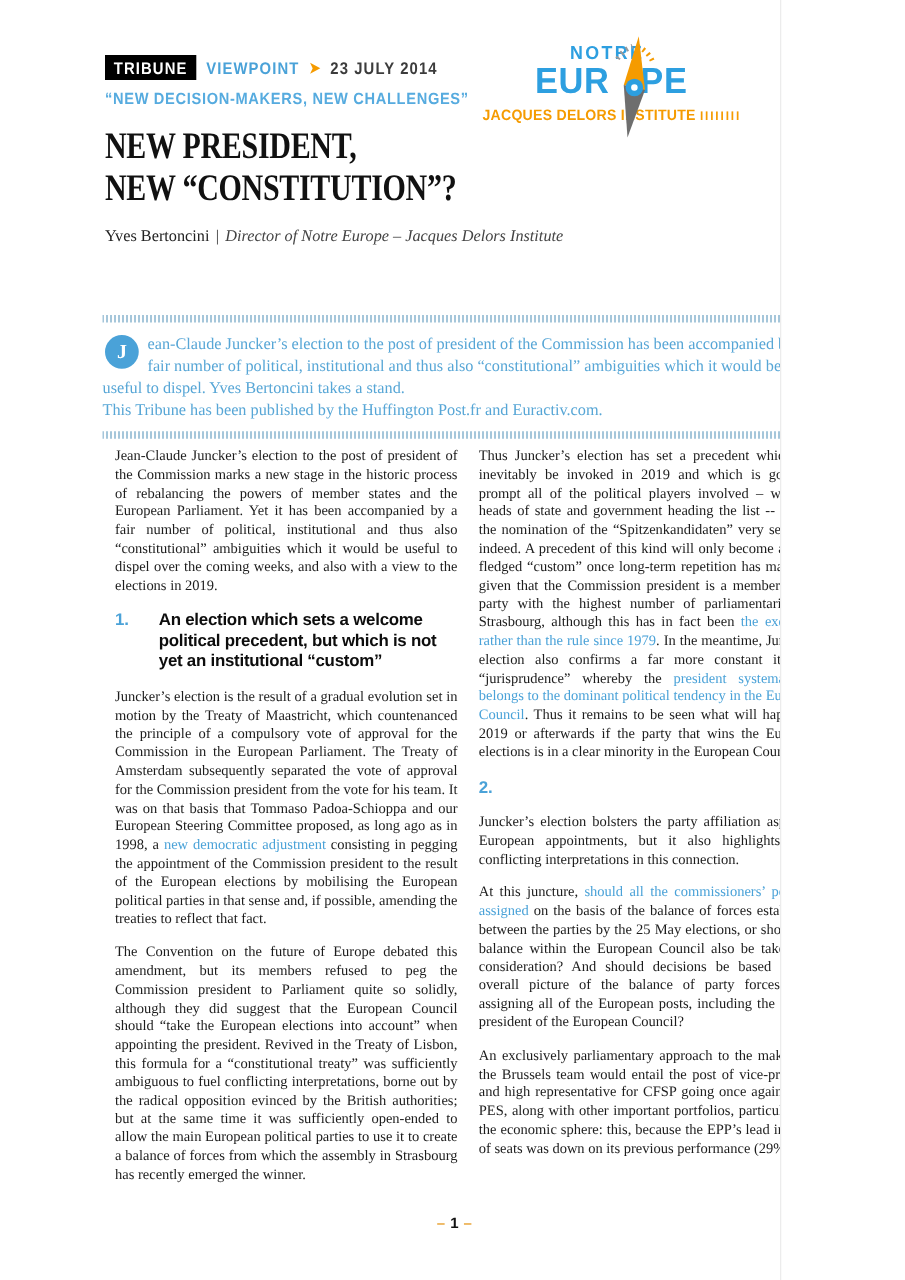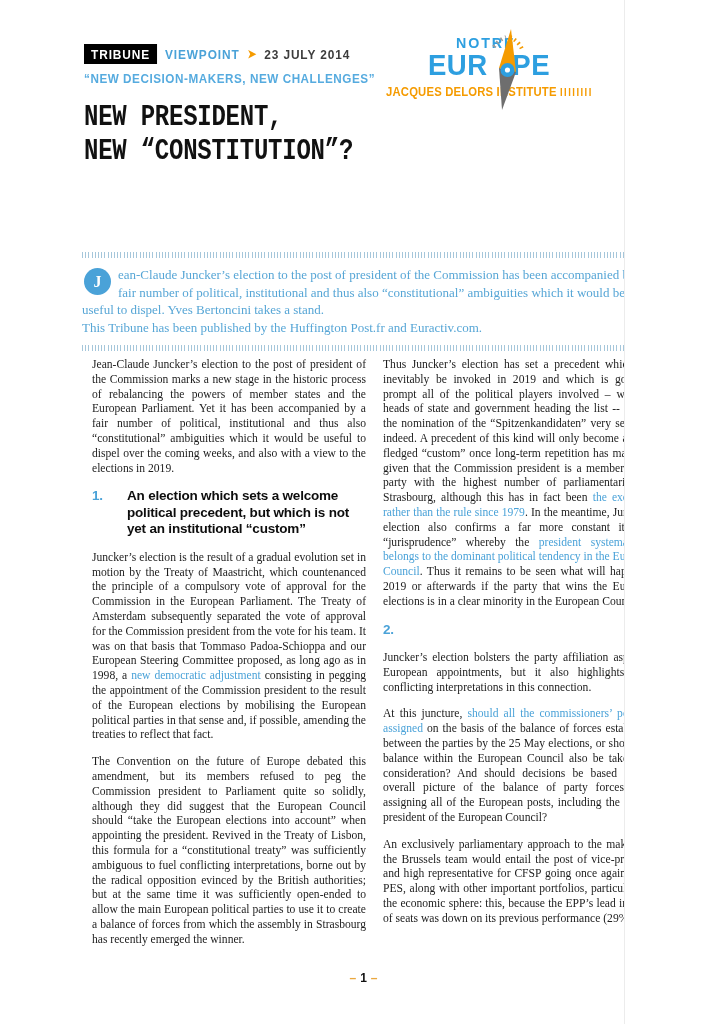--- a/index.html
+++ b/index.html
@@ -48,21 +48,21 @@
   .needle-gap{display:inline-block;width:26px;}
   .needle-svg{position:absolute;top:-9px;left:104px;z-index:2;}
   .logo-institute{
     color:var(--orange);font-weight:bold;font-size:12px;letter-spacing:.2px;
     margin-top:3px;white-space:nowrap;transform:scaleX(.94);transform-origin:left center;
   }
   .logo-ticks{font-size:10px;letter-spacing:1.6px;}
   
   .title{
     position:absolute;top:100px;left:84px;
-    font-family:Liberation Mono, monospace;font-weight:bold;color:#111;
+    font-family:Liberation Serif, serif;font-weight:bold;color:#111;
     font-size:30px;line-height:34px;letter-spacing:-.3px;
   }
   .title span{display:block;transform:scaleX(.8);transform-origin:left center;white-space:nowrap;}
   .author{position:absolute;top:181px;left:84px;font-size:13px;color:#222;}
   .author .sep{margin:0 5px;color:#333;}
   .author .role{font-style:italic;color:#444;}
   
   .intro-wrap{position:absolute;top:252px;left:82px;width:565px;}
   .tickrule{
     height:6px;width:100%;
@@ -132,20 +132,23 @@
       <span>JACQUES DELORS   INSTITUTE</span>
       <span class="logo-ticks">IIIIIIII</span>
     </div>
   </div>
 
   <h1 class="title">
     <span>NEW PRESIDENT,</span>
     <span>NEW “CONSTITUTION”?</span>
   </h1>
 
+  <div class="author">
+    <span class="name">Yves Bertoncini</span><span class="sep">|</span><span class="role">Director of Notre Europe – Jacques Delors Institute</span>
+  </div>
 
   <div class="intro-wrap">
     <div class="tickrule"></div>
     <div class="intro">
       <span class="dropcap">J</span>
       <span><span class="seg-plain">ean-Claude Juncker’s election to the post of president of the Commission has been accompanied by a fair number of political, institutional and thus also “constitutional” ambiguities which it would be useful to dispel. Yves Bertoncini takes a stand.</span></span>
       <div><span class="seg-plain">This Tribune has been published by the </span><span class="seg-ulink">Huffington Post.fr</span><span class="seg-plain"> and </span><span class="seg-ulink">Euractiv.com</span><span class="seg-plain">.</span></div>
     </div>
     <div class="tickrule"></div>
   </div>

